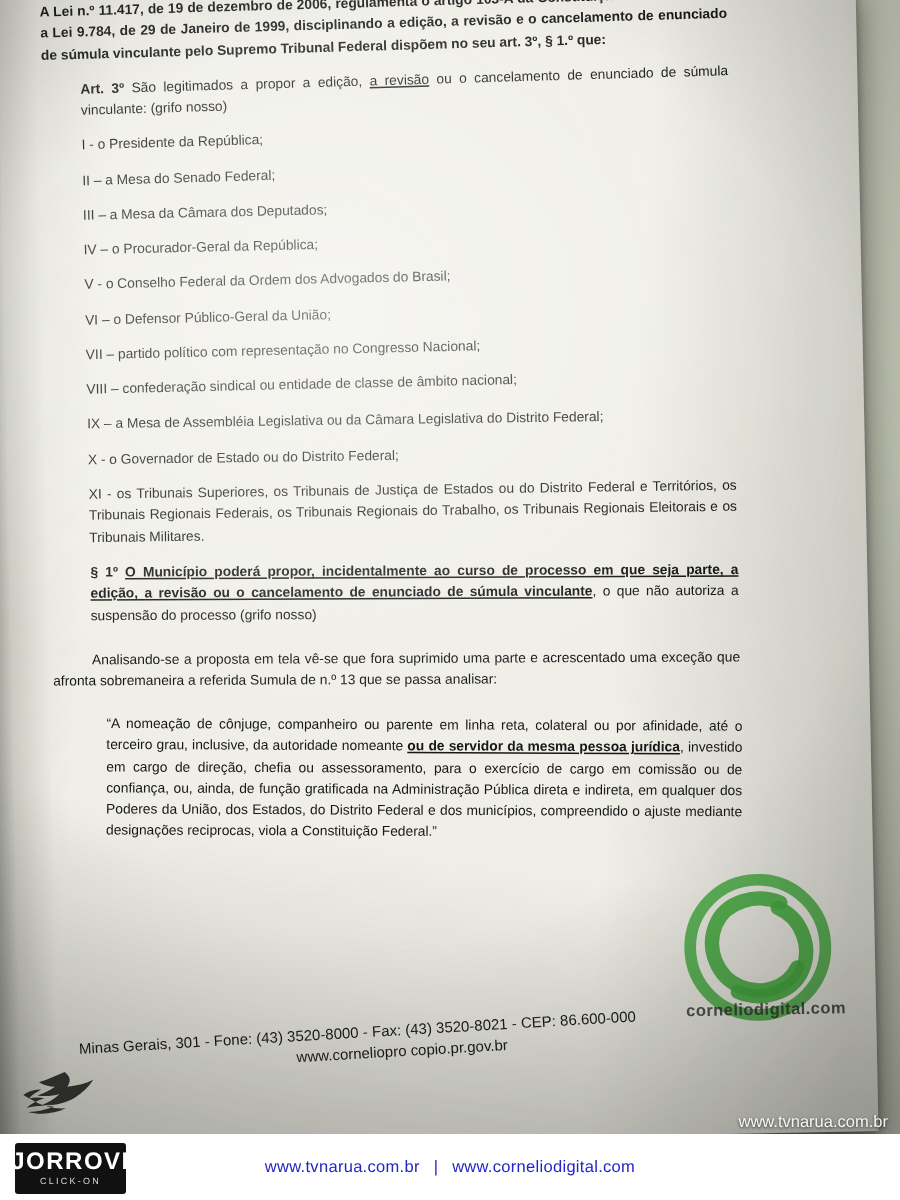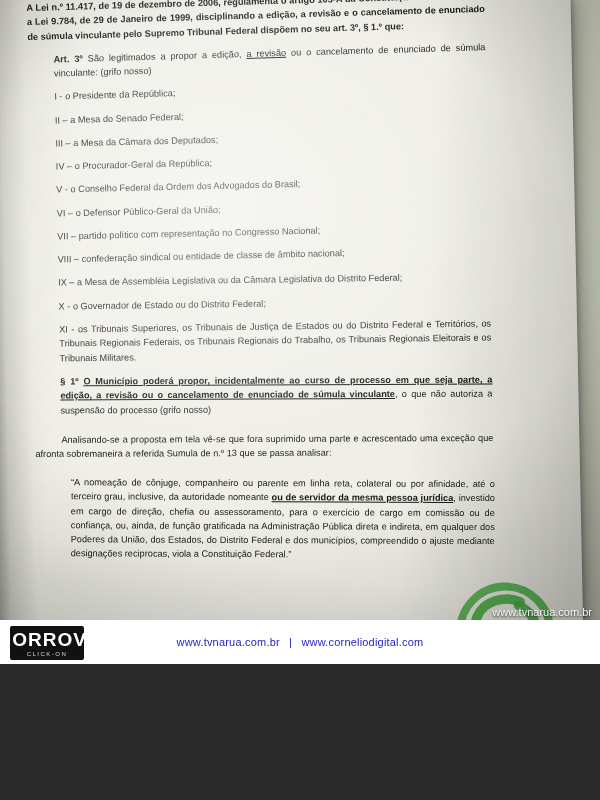--- a/index.html
+++ b/index.html
@@ -9,21 +9,21 @@
   body {
     width: 600px;
     height: 800px;
     overflow: hidden;
     background: #2b2b2b;
     font-family: "Liberation Sans", sans-serif;
   }
   #photo {
     position: relative;
     width: 600px;
-    height: 664px;
+    height: 800px;
     background: #8e8d83;
     overflow: hidden;
   }
   
   #desk {
     position: absolute;
     inset: 0;
     background:
       linear-gradient(100deg, #0e1210 0%, #17201c 6%, #30382f 11%, #6d7167 16%, #9aa094 22%, #b6bbaa 30%, #c9cdbb 45%, #cfd3c1 60%, #c4c8b6 80%, #aeb2a2 100%);
   }
@@ -168,21 +168,21 @@
     height: 34px;
     background: #111;
     color: #fff;
     border-radius: 2px;
     display: flex;
     flex-direction: column;
     align-items: center;
     justify-content: center;
     line-height: 1;
   }
-  #jorrovi .j1 { font-size: 19px; font-weight: bold; letter-spacing: 1px; text-align: center; }
+  #jorrovi .j1 { font-size: 16px; font-weight: bold; letter-spacing: 1px; text-align: center; }
   #jorrovi .j2 { font-size: 6px; letter-spacing: 1.5px; margin-top: 2px; color: #d8d8d8; }
   
   #corner-wm {
     position: absolute;
     right: 8px;
     bottom: 46px;
     color: #ffffff;
     font-size: 11px;
     opacity: .9;
     text-shadow: 0 1px 2px rgba(0,0,0,.8);

